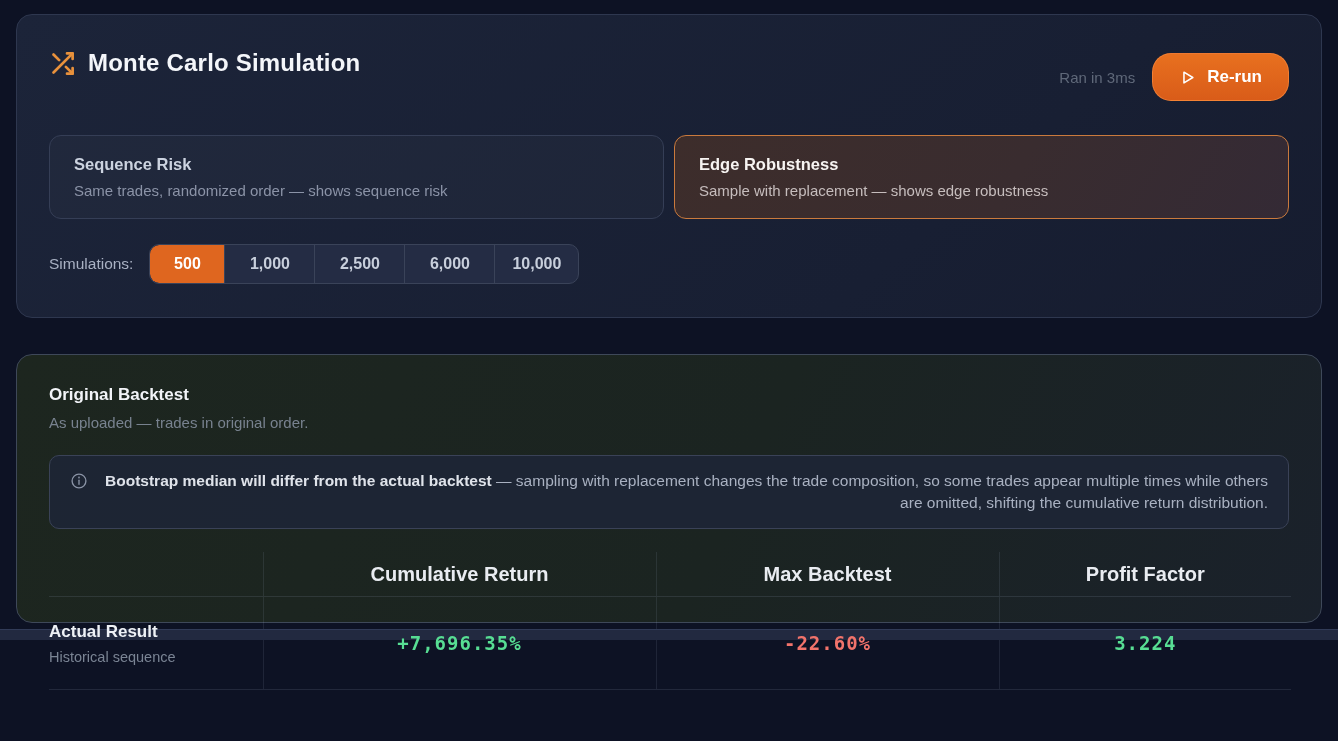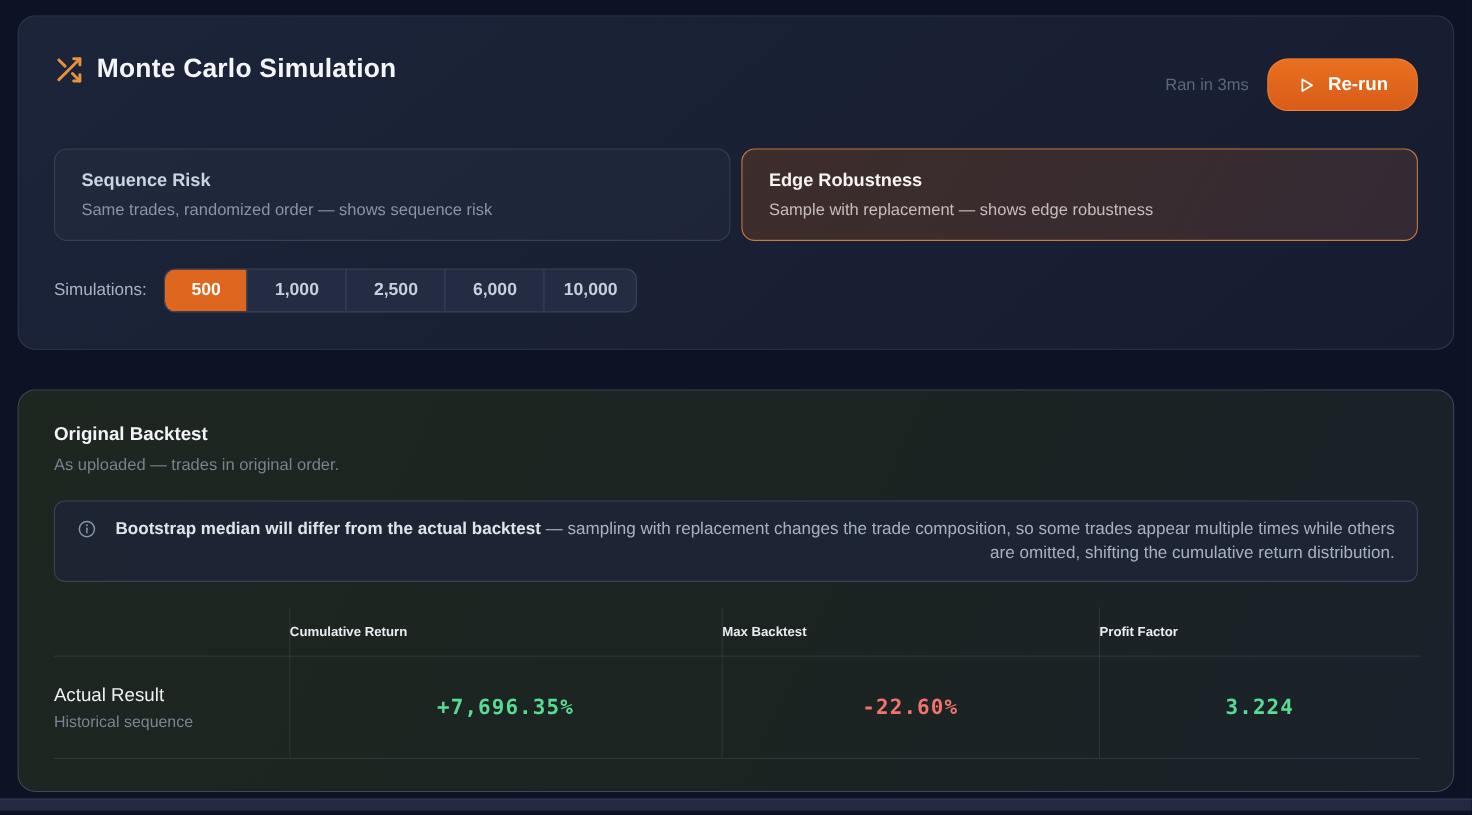--- a/index.html
+++ b/index.html
@@ -135,21 +135,21 @@
     color: #ffffff;
     font-weight: bold;
     border-radius: 9px 0 0 9px;
   }
   
   .bt-card {
     margin: 36px 16px 0;
     padding: 30px 32px 14px;
     background: linear-gradient(115deg, #1d261f 0%, #1b2421 55%, #1a212b 100%);
     border: 1px solid #3e4859;
-    height: 366px;
+    height: 269px;
   }
   .bt-title {
     font-size: 17px;
     font-weight: bold;
     color: #f2f4f8;
   }
   .bt-subtitle {
     margin-top: 9px;
     font-size: 15px;
     color: #78828f;
@@ -183,35 +183,35 @@
   .bt-table col.c-label { width: 214px; }
   .bt-table col.c1 { width: 393px; }
   .bt-table col.c2 { width: 343px; }
   .bt-table col.c3 { width: 292px; }
   .bt-table th, .bt-table td {
     padding: 0;
     vertical-align: middle;
   }
   .bt-table thead th {
     height: 44px;
-    font-size: 12px;
+    font-size: 20px;
     font-weight: bold;
     color: #e9ecf1;
-    text-align: left;
+    text-align: center;
     border-bottom: 1px solid rgba(165, 180, 205, 0.14);
   }
   .bt-table thead th.empty { border-bottom: 1px solid rgba(165, 180, 205, 0.14); }
   .vdiv { border-left: 1px solid rgba(165, 180, 205, 0.12); }
   .bt-table tbody td {
     height: 92px;
     border-bottom: 1px solid rgba(165, 180, 205, 0.14);
   }
   .row-label-main {
     font-size: 17px;
-    font-weight: normal;
+    font-weight: bold;
     color: #eef1f6;
   }
   .row-label-sub {
     margin-top: 7px;
     font-size: 14.5px;
     color: #7a8494;
   }
   .metric {
     text-align: center;
     font-family: "DejaVu Sans Mono", monospace;

